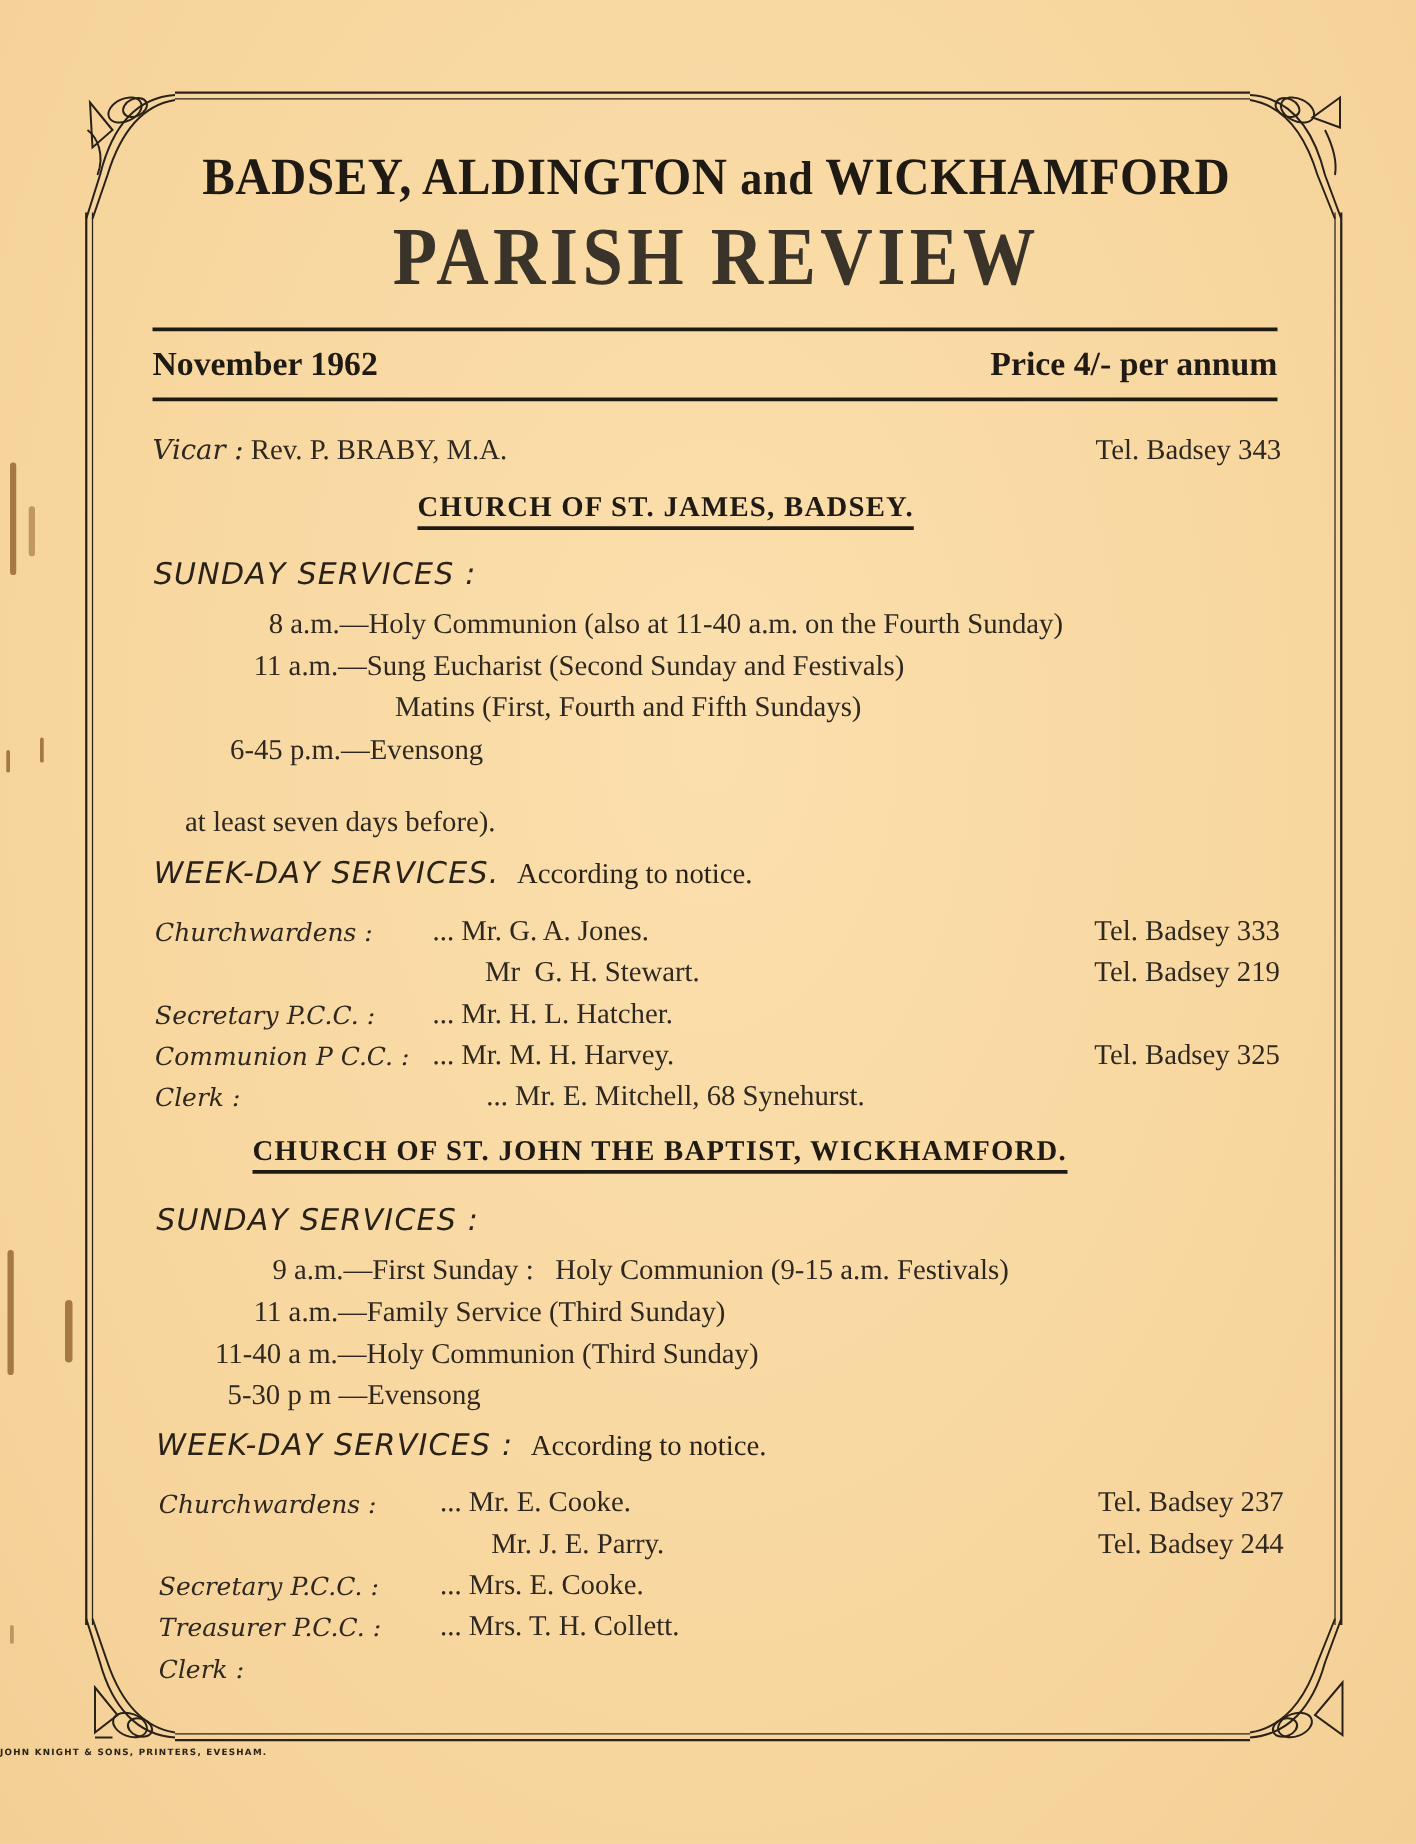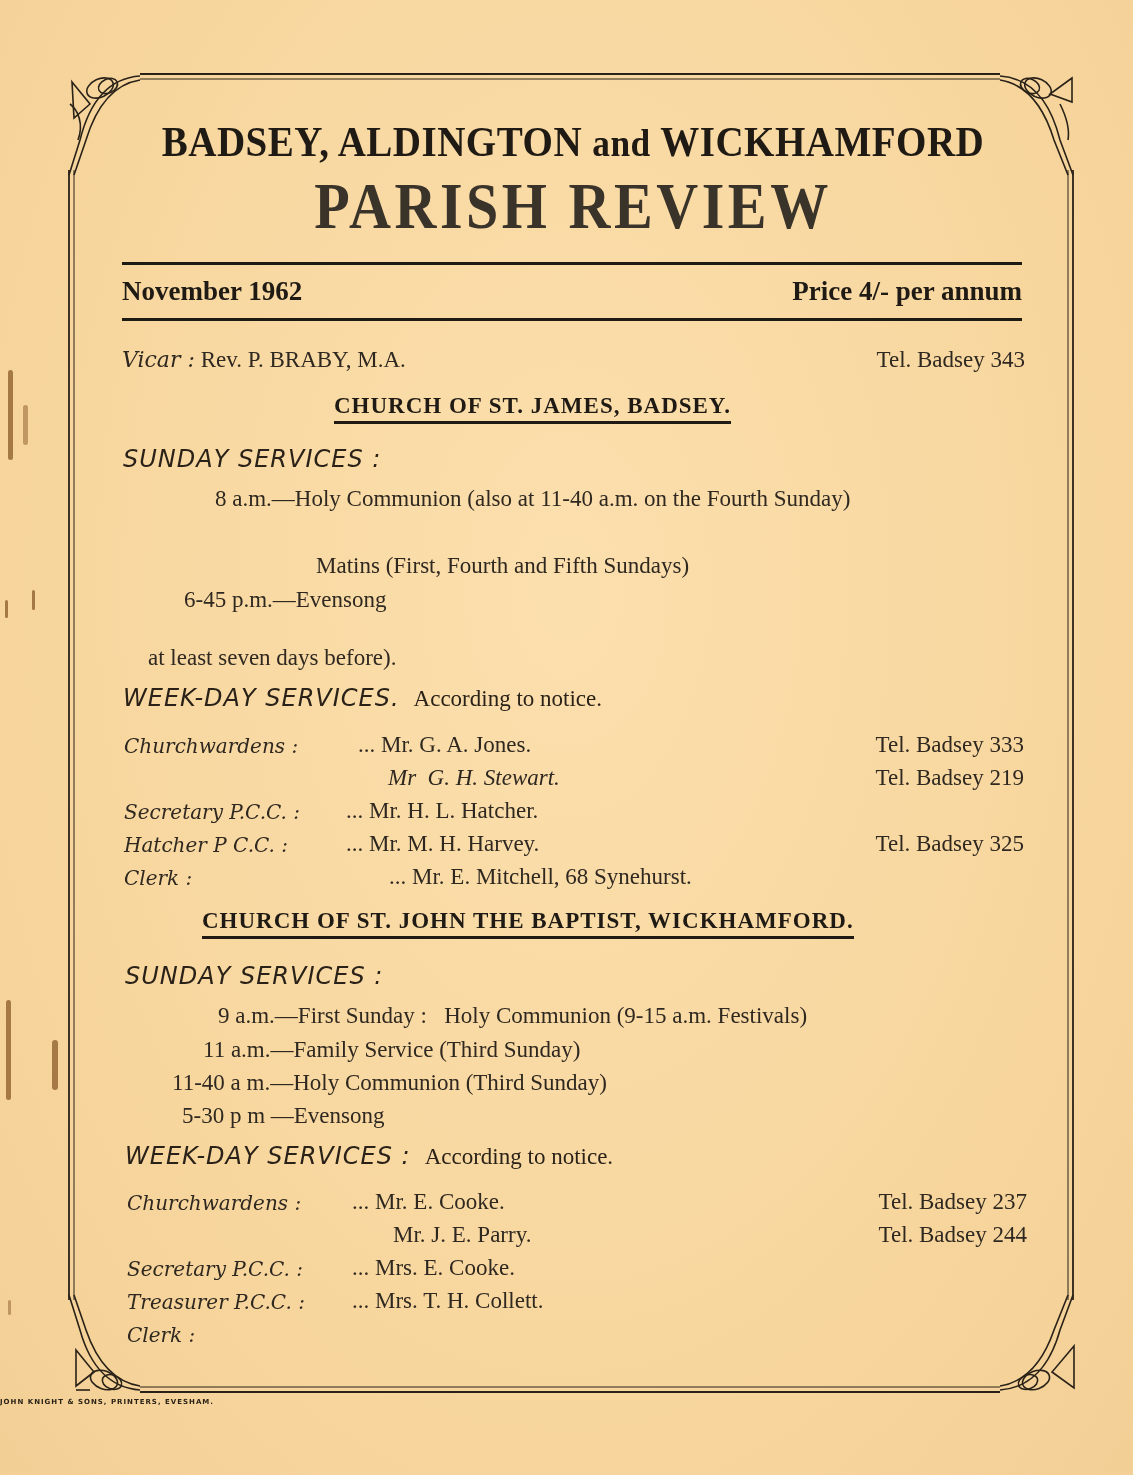--- a/index.html
+++ b/index.html
@@ -135,46 +135,47 @@
     <span class="ital">Vicar :</span>
     <span>Rev. P. BRABY, M.A.</span>
   </div>
   <div class="line" style="right:108px;top:347px;">Tel. Badsey 343</div>
 
   <div class="heading" style="left:334px;top:393px;">CHURCH OF ST. JAMES, BADSEY.</div>
 
   <div class="section-label" style="left:123px;top:445px;">SUNDAY SERVICES :</div>
 
   <div class="line" style="left:215px;top:486px;">8 a.m.—Holy Communion (also at 11-40 a.m. on the Fourth Sunday)</div>
+  <div class="line" style="left:203px;top:520px;">11 a.m.—Sung Eucharist (Second Sunday and Festivals)</div>
   <div class="line" style="left:316px;top:553px;">Matins (First, Fourth and Fifth Sundays)</div>
   <div class="line" style="left:184px;top:587px;">6-45 p.m.—Evensong</div>
 
   <div class="line" style="left:148px;top:645px;">at least seven days before).</div>
 
   <div class="section-label" style="left:123px;top:684px;">
     <span>WEEK-DAY SERVICES.</span><span class="plain">According to notice.</span>
   </div>
 
   <div class="officer" style="top:732px;">
     <span class="role">Churchwardens :</span>
-    <span class="name" style="left:222px;margin-left:12px;">... Mr. G. A. Jones.</span>
+    <span class="name" style="left:222px;">... Mr. G. A. Jones.</span>
     <span class="tel">Tel. Badsey 333</span>
   </div>
   <div class="officer" style="top:765px;">
     <span class="role"></span>
-    <span class="name" style="left:264px;white-space:pre;font-style:italic;">Mr  G. H. Stewart.</span>
+    <span class="name" style="left:264px;white-space:pre;">Mr  G. H. Stewart.</span>
     <span class="tel">Tel. Badsey 219</span>
   </div>
   <div class="officer" style="top:798px;">
     <span class="role">Secretary P.C.C. :</span>
     <span class="name" style="left:222px;">... Mr. H. L. Hatcher.</span>
     <span class="tel"></span>
   </div>
   <div class="officer" style="top:831px;">
-    <span class="role">Hatcher P C.C. :</span>
+    <span class="role">Communion P C.C. :</span>
     <span class="name" style="left:222px;">... Mr. M. H. Harvey.</span>
     <span class="tel">Tel. Badsey 325</span>
   </div>
   <div class="officer" style="top:864px;">
     <span class="role">Clerk :</span>
     <span class="name" style="left:222px;margin-left:43px;">... Mr. E. Mitchell, 68 Synehurst.</span>
     <span class="tel"></span>
   </div>
 
   <div class="heading" style="left:202px;top:908px;">CHURCH OF ST. JOHN THE BAPTIST, WICKHAMFORD.</div>

